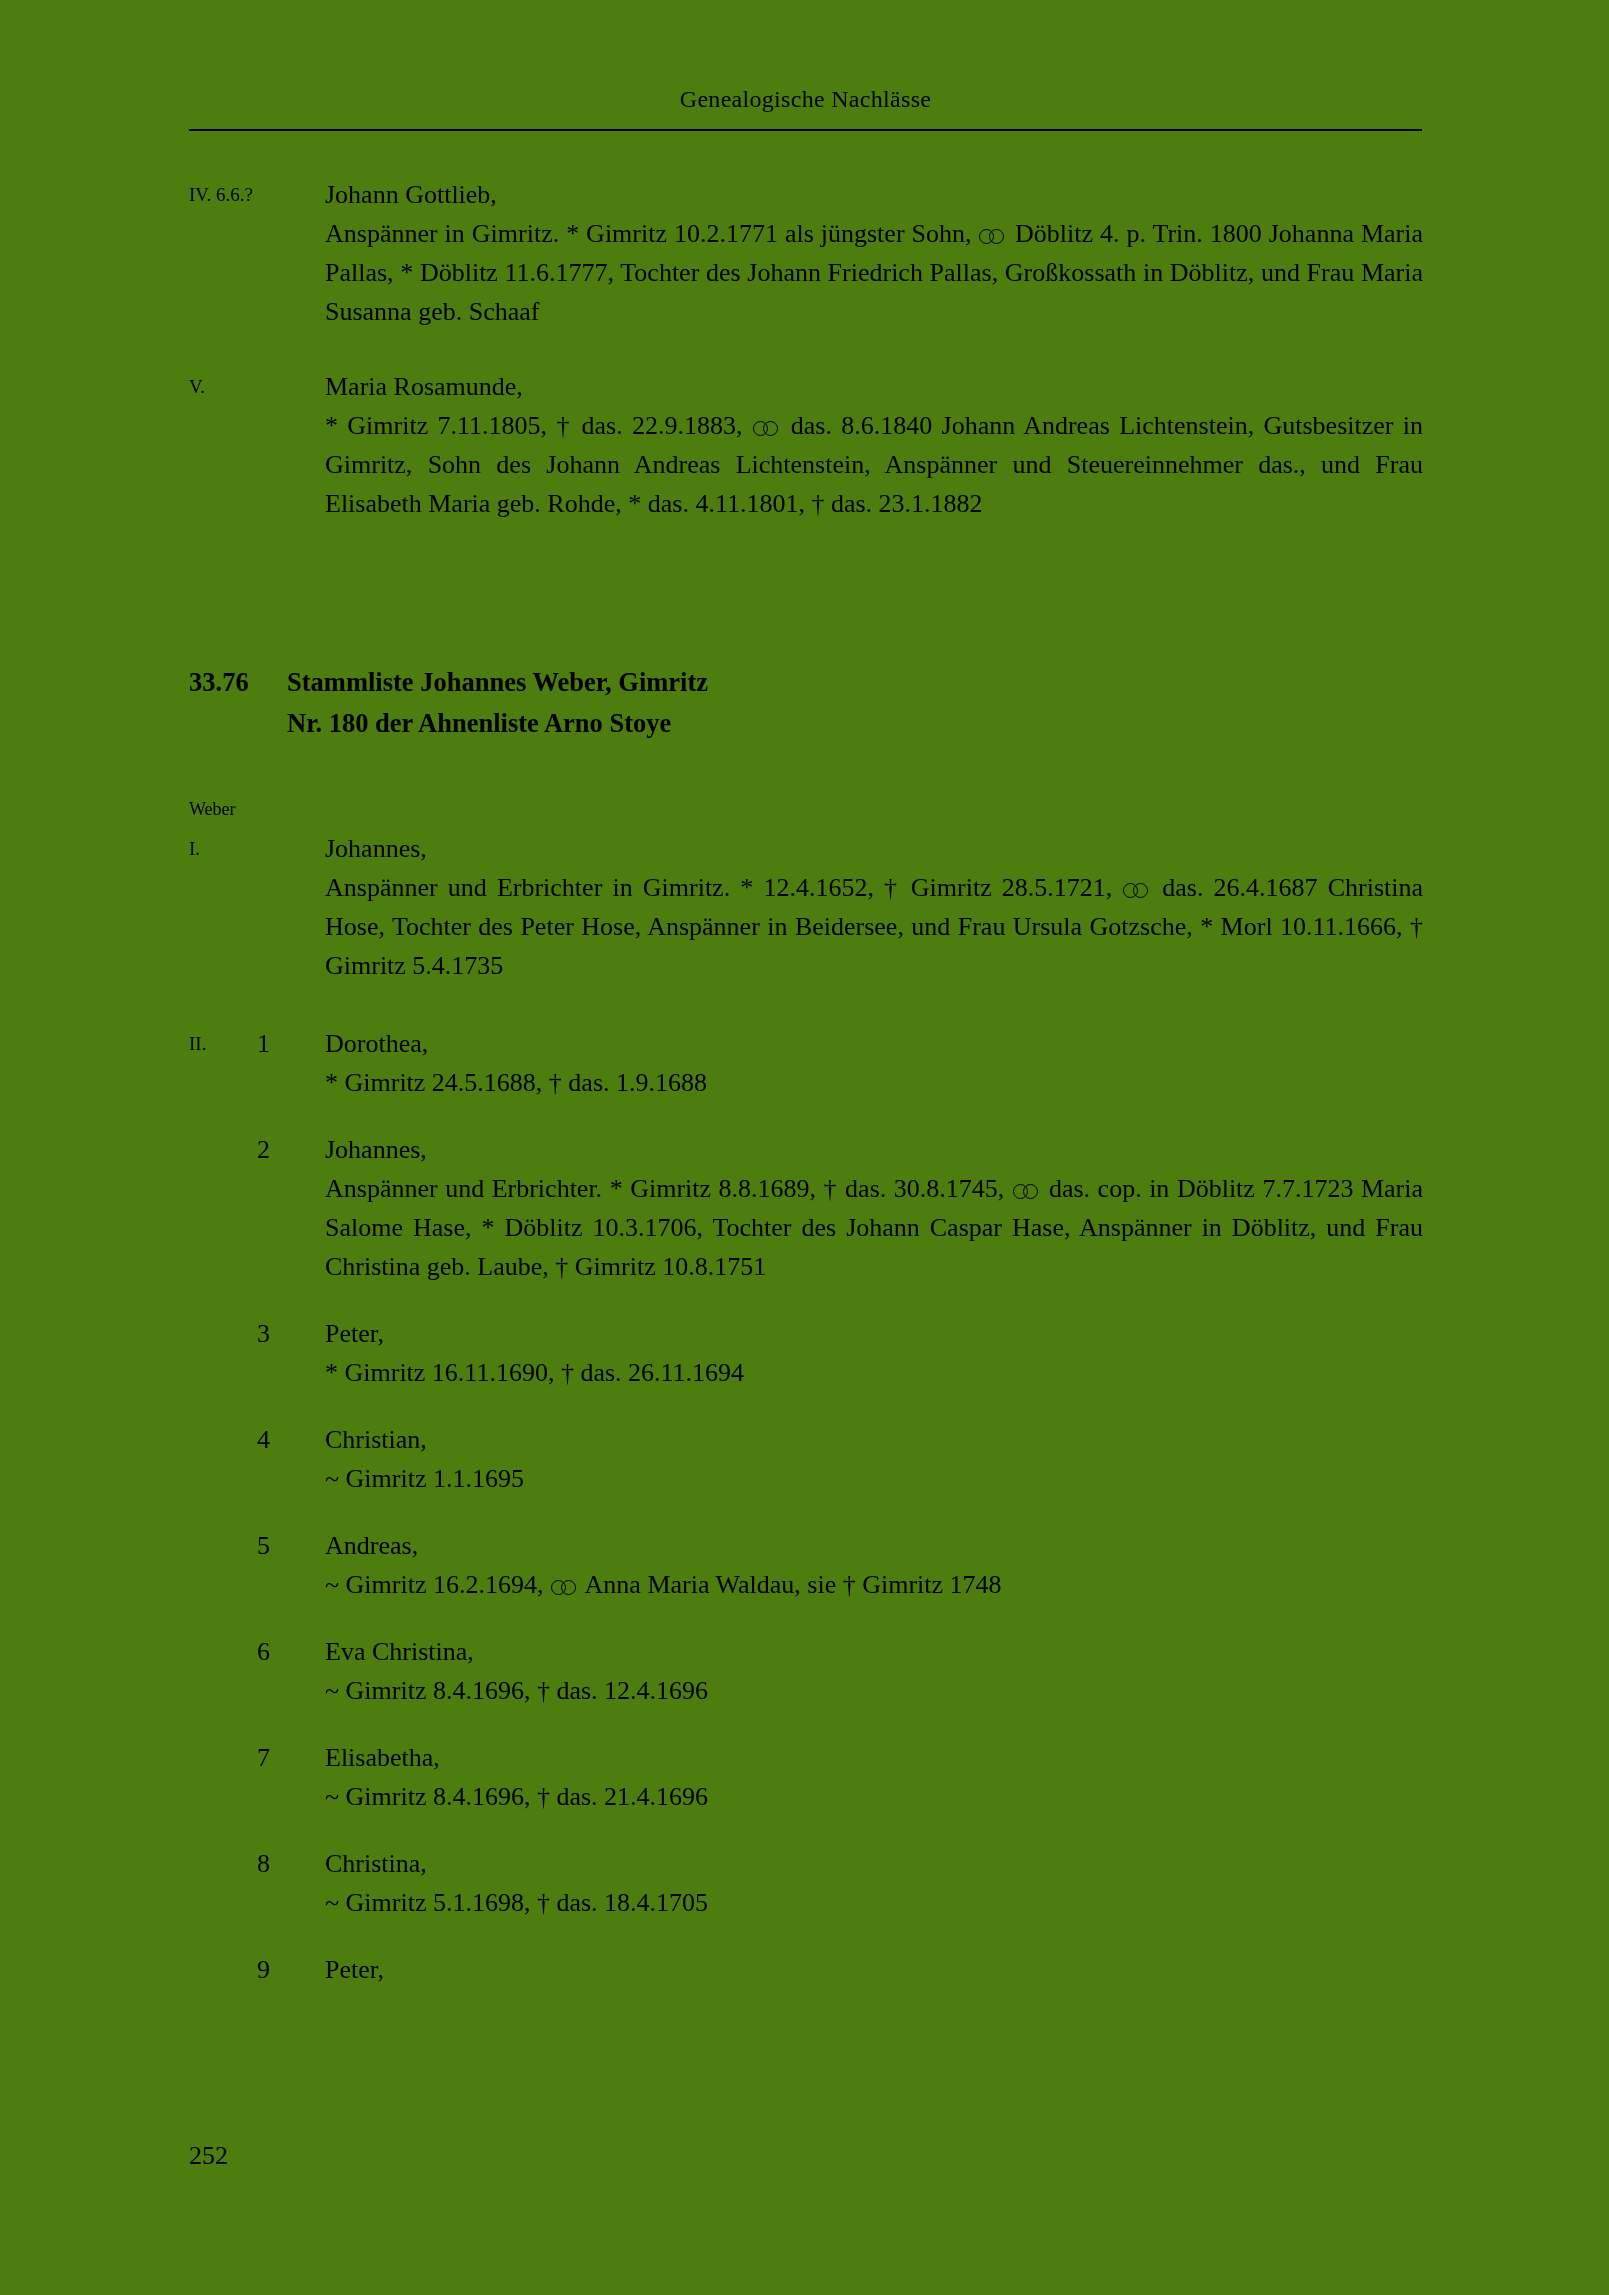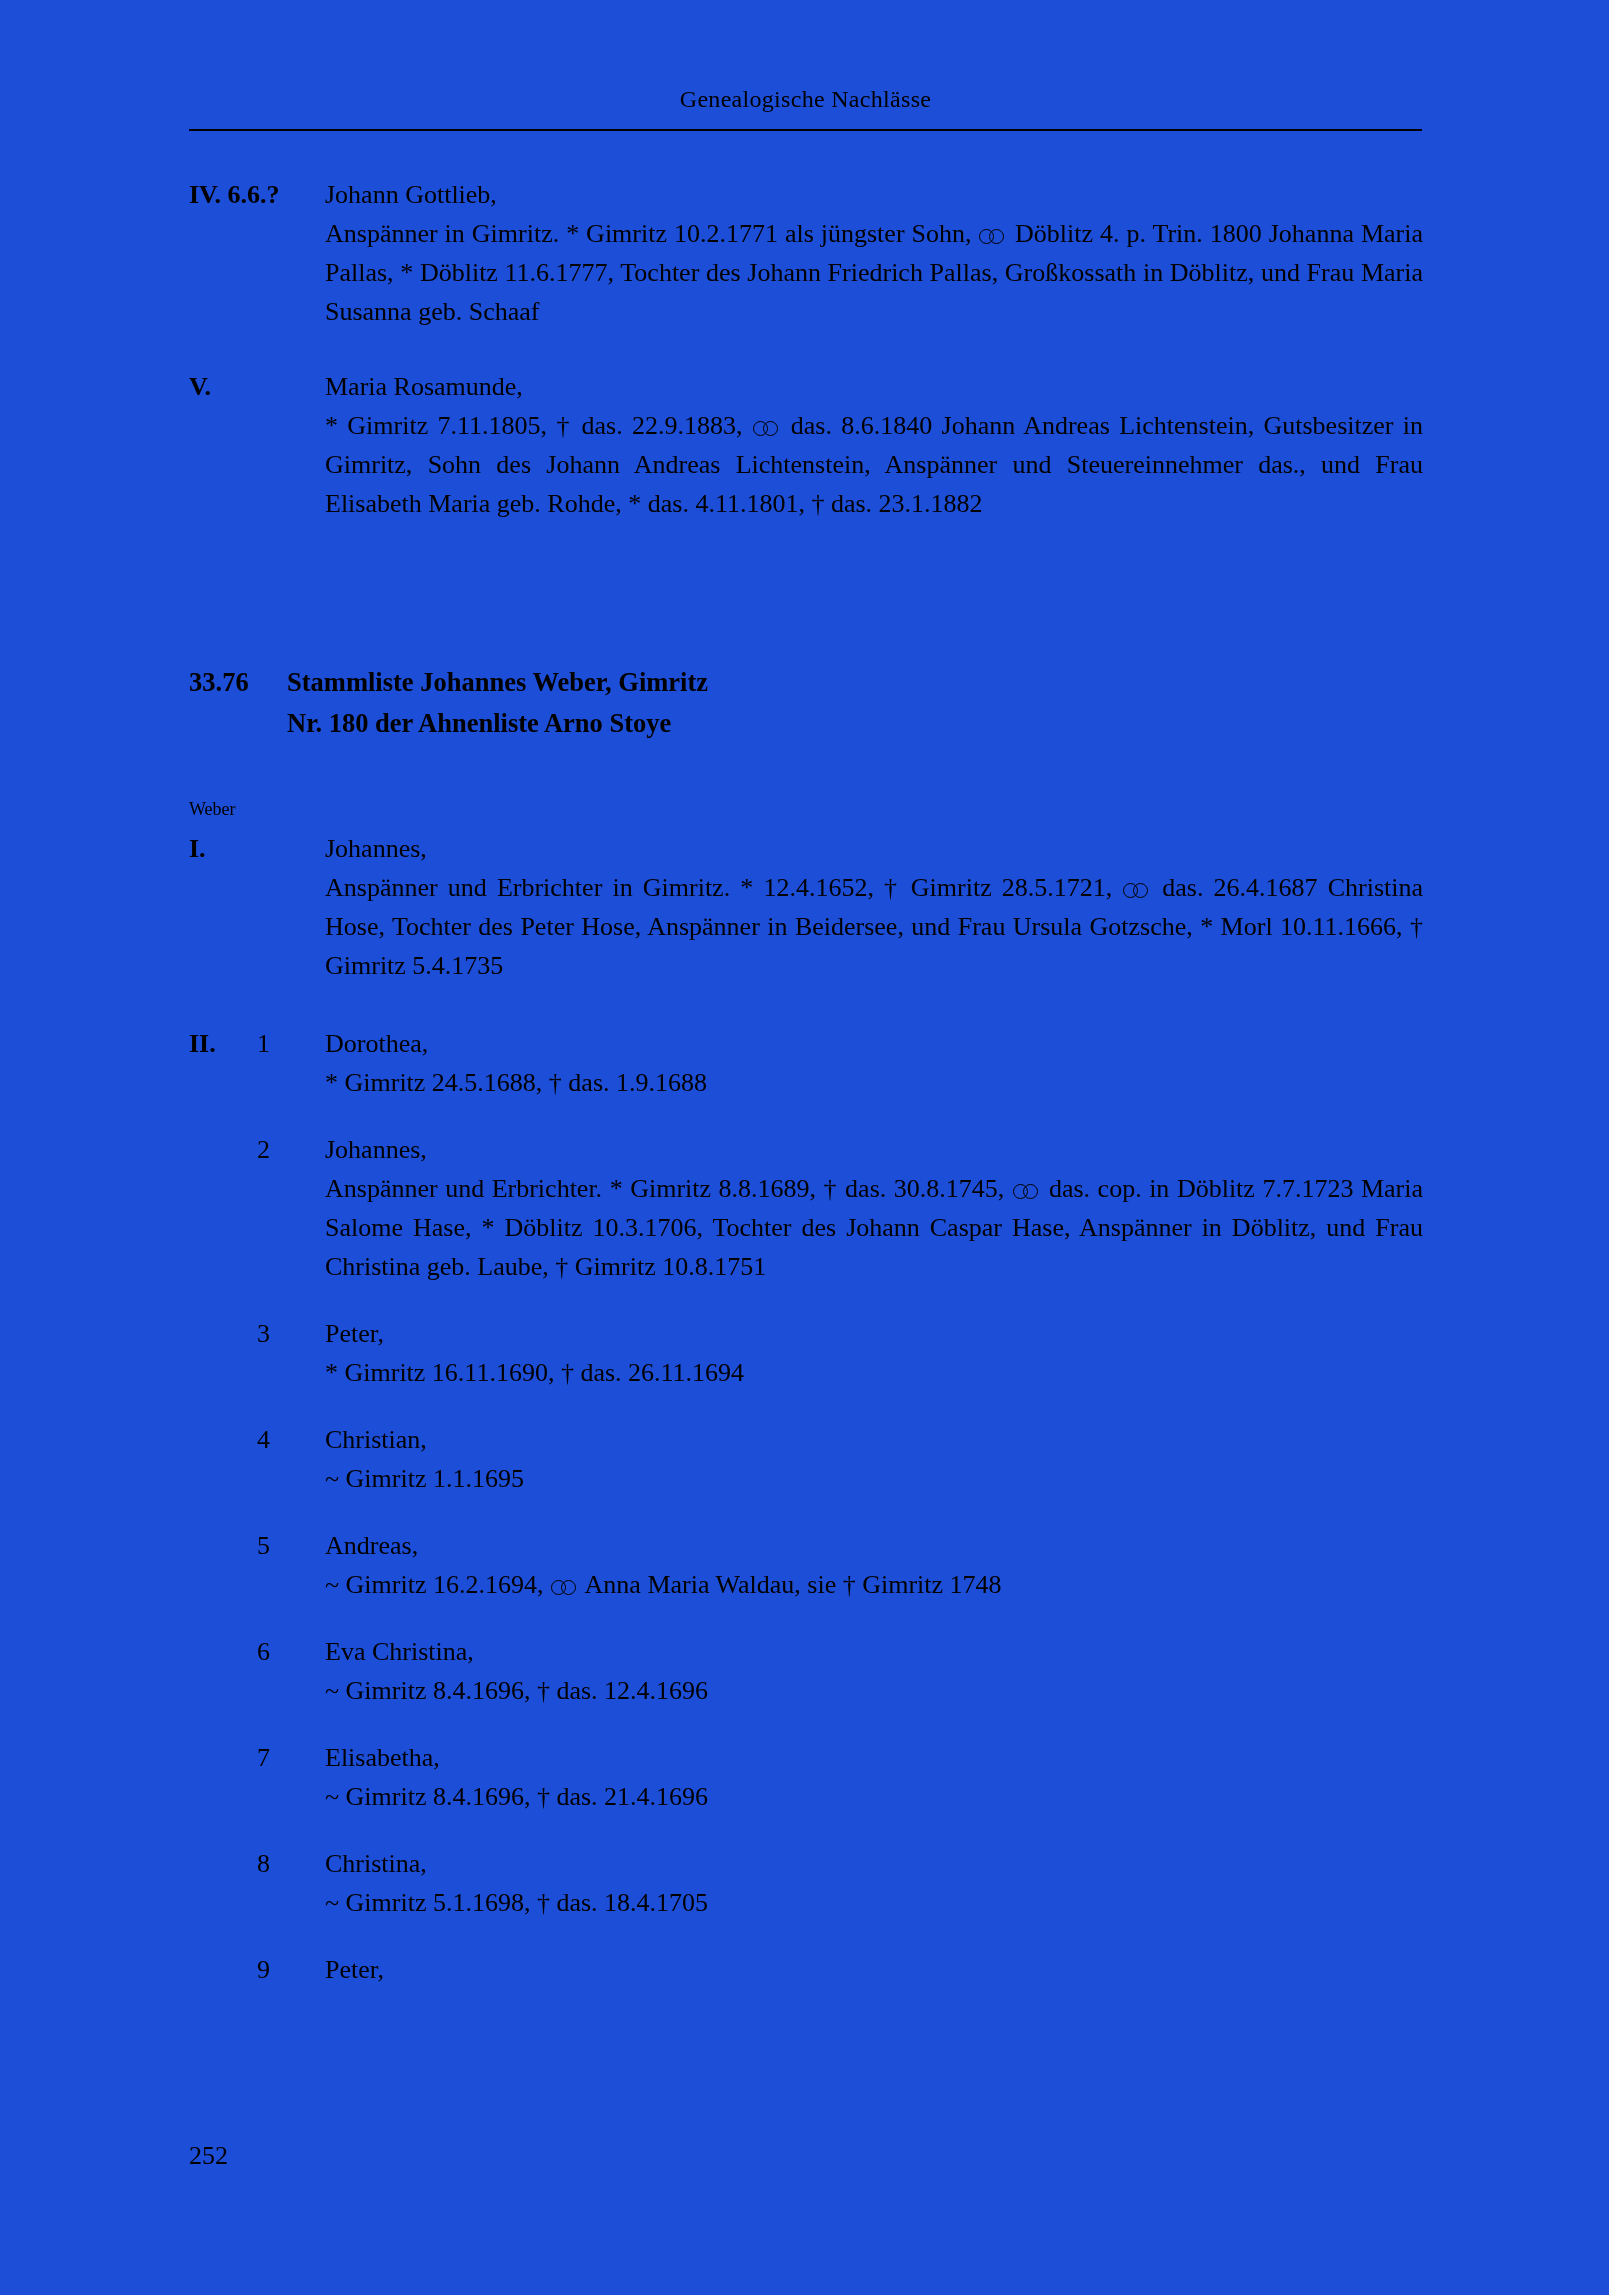--- a/index.html
+++ b/index.html
@@ -4,21 +4,21 @@
 <style>
   html, body {
     margin: 0;
     padding: 0;
     background: #ffffff;
   }
   .page {
     position: relative;
     width: 1610px;
     height: 2295px;
-    background: #1d4ed8;
+    background: #4d7c0f;
     font-family: "Liberation Serif", "DejaVu Serif", serif;
     color: #000000;
     box-sizing: border-box;
     overflow: hidden;
   }
 
   
   .running-head {
     position: absolute;
     left: 189px;
@@ -41,24 +41,23 @@
   .entry {
     display: flex;
     align-items: flex-start;
     margin-bottom: 0;
   }
   .entry + .entry { margin-top: 28px; }
 
   .gen-col {
     flex: 0 0 auto;
     width: 68px;
-    font-size: 26px;
+    font-size: 19px;
     line-height: 39px;
     white-space: nowrap;
-    font-weight: bold;
   }
   .gen-col.wide { width: 136px; }
 
   .num-col {
     flex: 0 0 auto;
     width: 68px;
     font-size: 26px;
     line-height: 39px;
   }
 

